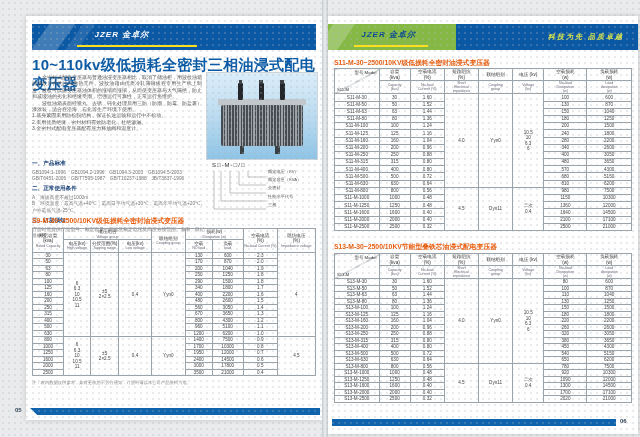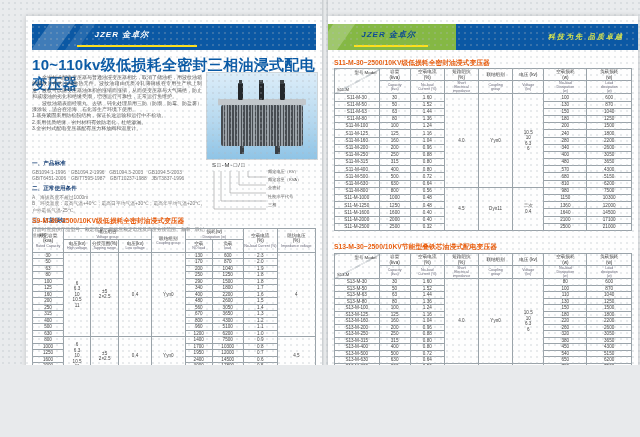--- a/index.html
+++ b/index.html
@@ -1,18 +1,18 @@
 <!DOCTYPE html>
 <html><head>
 <meta charset="utf-8">
 <style>
   html,body{margin:0;padding:0;background:#e8eaec;}
   *{box-sizing:border-box;}
   body{font-family:"Liberation Sans","DejaVu Sans",sans-serif;}
-  .canvas{position:relative;width:640px;height:365px;overflow:hidden;
+  .canvas{position:relative;width:640px;height:437px;overflow:hidden;
     background:#e9ebed;}
   .dots{position:absolute;inset:0;z-index:9;pointer-events:none;opacity:.28;
     background-image:radial-gradient(#aeb6bd 0.7px,transparent 0.9px);
     background-size:6px 6px;}
   .page{position:absolute;background:#fefefe;box-shadow:0 0 5px rgba(0,0,0,.18);z-index:1;}
   #pageL{left:26px;top:16px;width:296px;height:404px;}
   #pageR{left:328px;top:16px;width:310px;height:418px;}
   .seam{position:absolute;left:322px;top:0;width:6px;height:437px;z-index:2;
     background:linear-gradient(90deg,#c6cacd,#eceeef,#c6cacd);}
 

